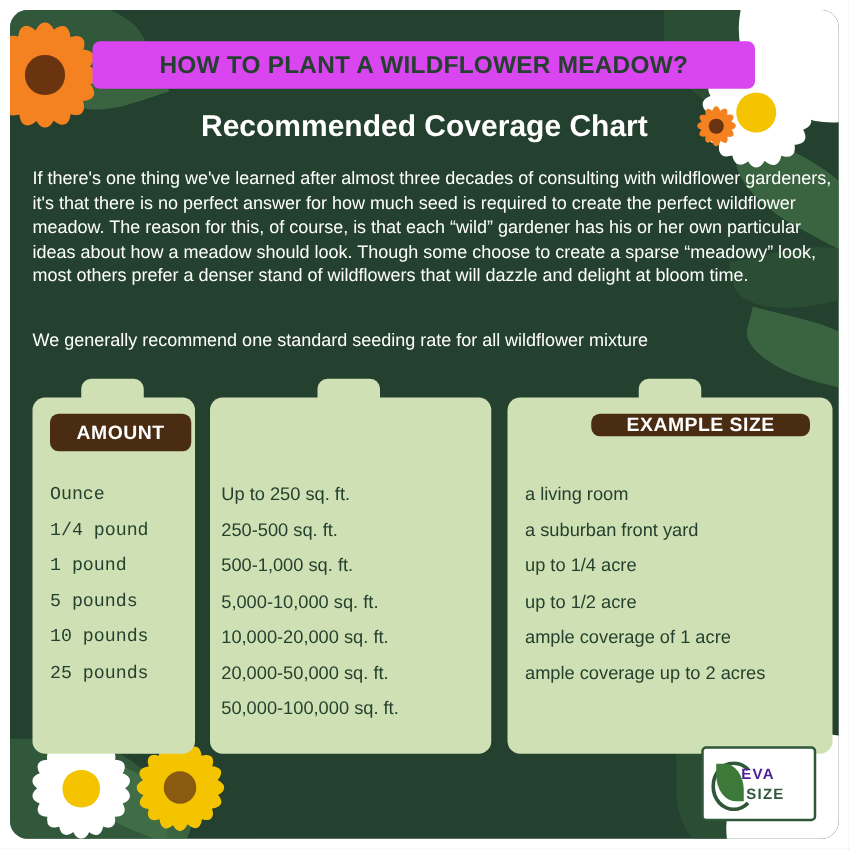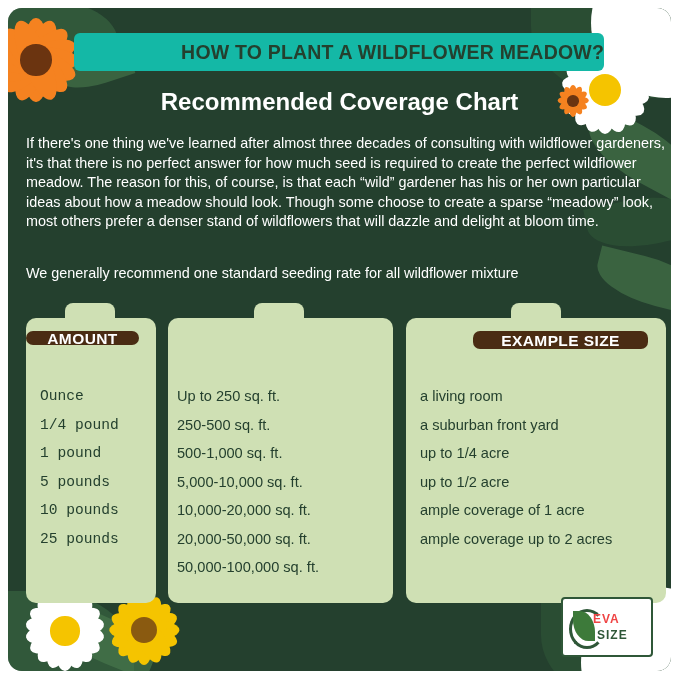--- a/index.html
+++ b/index.html
@@ -73,25 +73,25 @@
   .yellow-petal span { background: #f5c400; }
   .yellow-core { background: #8a5a10; }
 
   
   .title-bar {
     position: absolute;
     left: 66px;
     top: 25px;
     width: 530px;
     height: 38px;
-    background: #14b8a6;
+    background: #d946ef;
     border-radius: 6px;
     display: flex;
     align-items: center;
-    justify-content: flex-end;
+    justify-content: center;
   }
   .title-bar .t {
     font-size: 19.5px;
     font-weight: bold;
     color: #24402e;
     letter-spacing: 0.2px;
     white-space: nowrap;
   }
   .subtitle {
     position: absolute;
@@ -144,21 +144,21 @@
     border-radius: 7px;
     font-weight: bold;
     font-size: 15.5px;
     letter-spacing: 0.4px;
     display: flex;
     align-items: center;
     justify-content: center;
     text-align: center;
     line-height: 17px;
   }
-  .hdr-amount { left: 18px; top: 323px; width: 113px; height: 14px; }
+  .hdr-amount { left: 32px; top: 323px; width: 113px; height: 30px; }
   .hdr-cov    { left: 168px; top: 316px; width: 209px; height: 44px; }
   .hdr-ex     { left: 465px; top: 323px; width: 175px; height: 18px; }
 
   .col {
     position: absolute;
     color: #24402e;
     font-size: 14.6px;
   }
   .col div {
     height: 28.5px;
@@ -186,21 +186,21 @@
   .logo-inner {
     position: relative;
     width: 80px; height: 48px;
   }
   .logo-text {
     position: absolute;
     left: 26px;
     top: 9px;
     font-size: 12px;
     font-weight: bold;
-    color: #ef4444;
+    color: #4c1d95;
     letter-spacing: 1px;
   }
   .logo-text2 {
     position: absolute;
     left: 30px;
     top: 25px;
     font-size: 12px;
     font-weight: bold;
     color: #2f5738;
     letter-spacing: 1px;

